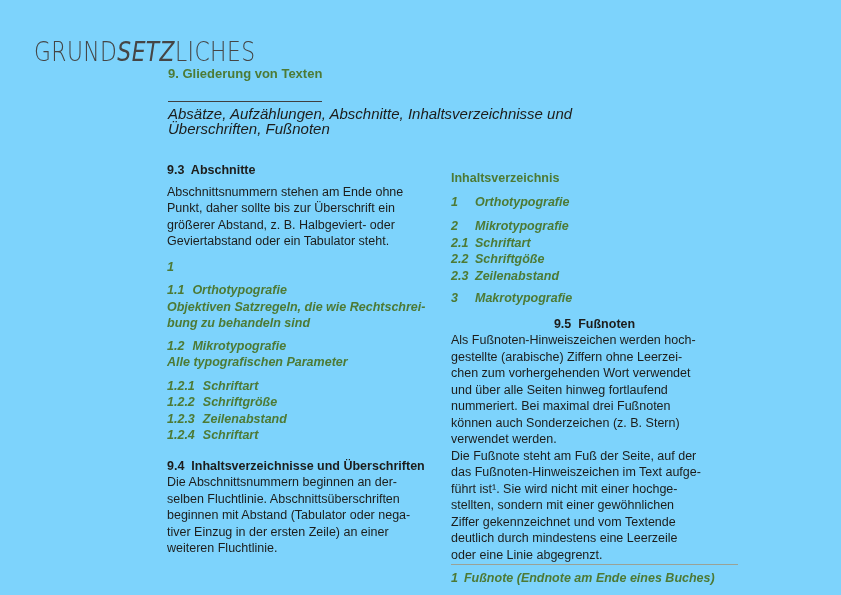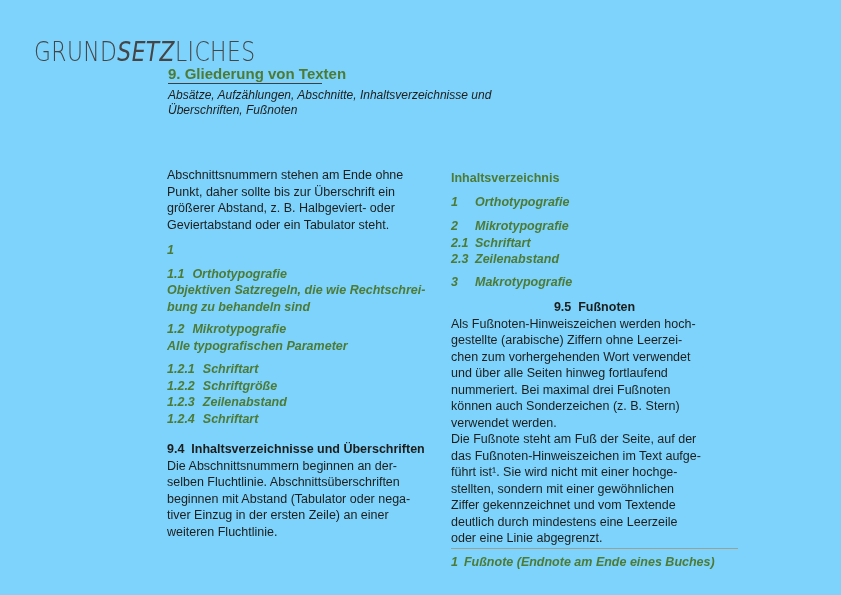--- a/index.html
+++ b/index.html
@@ -23,28 +23,28 @@
     color:var(--title, #454545);
     transform:scaleX(0.84); transform-origin:left top;
     white-space:pre;
   }
   .title .it { font-style:italic; }
 
   
   .chapter-block { position:absolute; left:168px; top:67px; }
   .chapter {
     color:var(--green, #4d7a35);
-    font-weight:bold; font-size:15px; line-height:14px;
-    width:154px; padding-bottom:2px;
+    font-weight:bold; font-size:13px; line-height:14px;
+    width:154px; padding-bottom:20px;
     border-bottom:1px solid var(--heading_rule, #3f3f3f);
     white-space:pre;
   }
   .subtitle {
     margin-top:4px;
-    font-style:italic; font-size:12px; line-height:15px;
+    font-style:italic; font-size:15px; line-height:15px;
     white-space:pre; color:var(--text, #1d1d1b);
   }
 
   
   .col { position:absolute; top:162px; font-size:12.5px; line-height:16.5px; }
   .col-left  { left:167px; width:279px; }
   .col-right { left:451px; width:287px; }
 
   .hb { font-weight:bold; white-space:pre; }
   .lines { white-space:pre; }
@@ -71,20 +71,21 @@
 
   <h1 class="title"><span>GRUND</span><span class="it">SETZ</span><span>LICHES</span></h1>
 
   <div class="chapter-block">
     <div class="chapter">9. Gliederung von Texten</div>
     <div class="subtitle lines">Absätze, Aufzählungen, Abschnitte, Inhaltsverzeichnisse und
 Überschriften, Fußnoten</div>
   </div>
 
   <div class="col col-left">
+    <div class="hb">9.3  Abschnitte</div>
     <div class="lines mt5">Abschnittsnummern stehen am Ende ohne
 Punkt, daher sollte bis zur Überschrift ein
 größerer Abstand, z. B. Halbgeviert- oder
 Geviertabstand oder ein Tabulator steht.</div>
 
     <div class="row gi mt9">
       <span class="num">1</span>
     </div>
 
     <div class="mt7">
@@ -142,20 +143,24 @@
     <div class="mt8">
       <div class="row toc-row gi">
         <span class="num">2</span>
         <span>Mikrotypografie</span>
       </div>
       <div class="row toc-row gi">
         <span class="num">2.1</span>
         <span>Schriftart</span>
       </div>
       <div class="row toc-row gi">
+        <span class="num">2.2</span>
+        <span>Schriftgöße</span>
+      </div>
+      <div class="row toc-row gi">
         <span class="num">2.3</span>
         <span>Zeilenabstand</span>
       </div>
     </div>
 
     <div class="row toc-row gi mt6">
       <span class="num">3</span>
       <span>Makrotypografie</span>
     </div>
 

